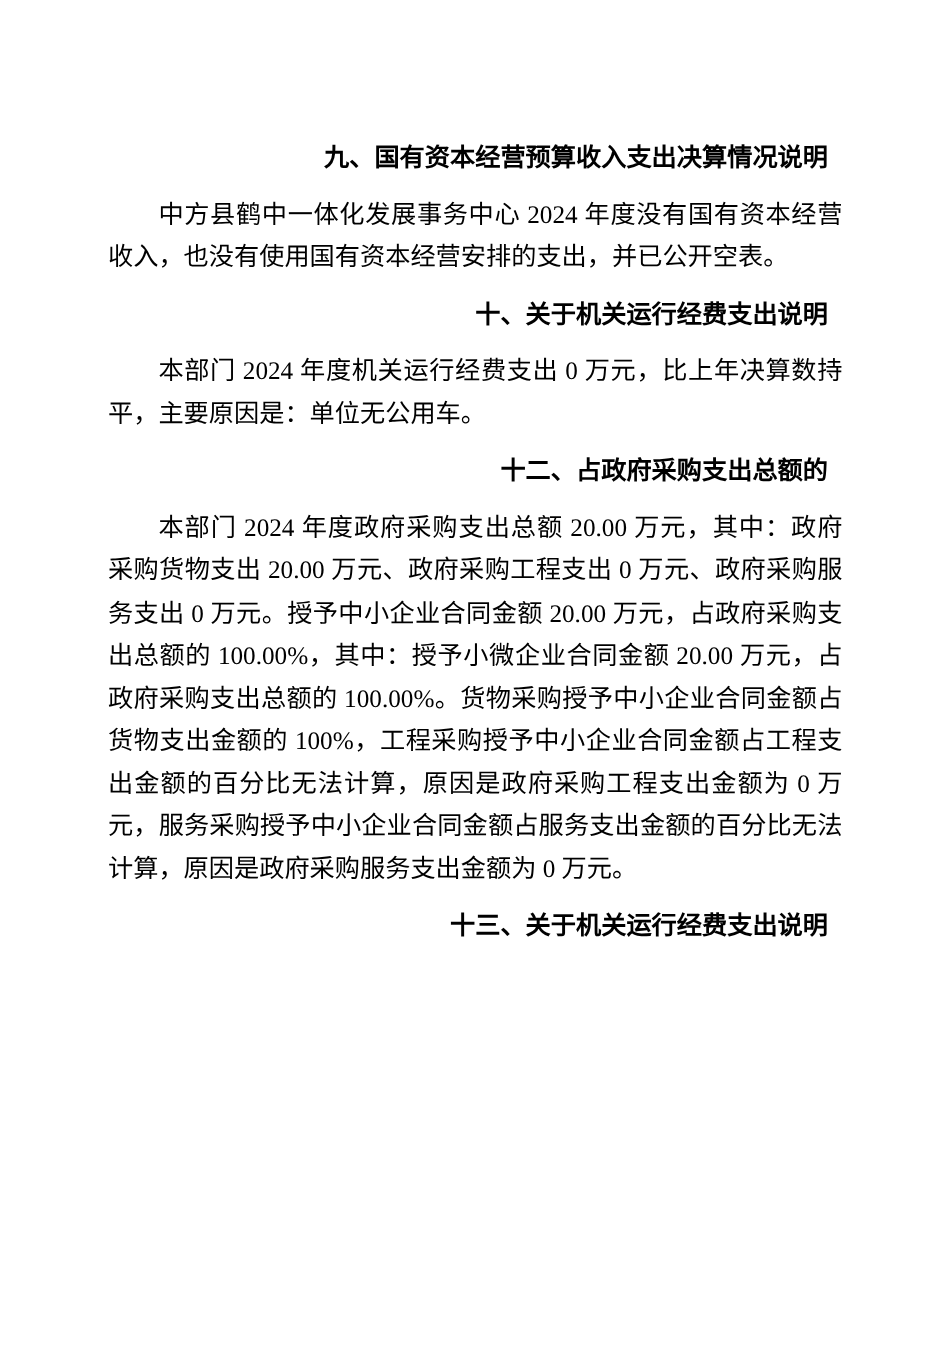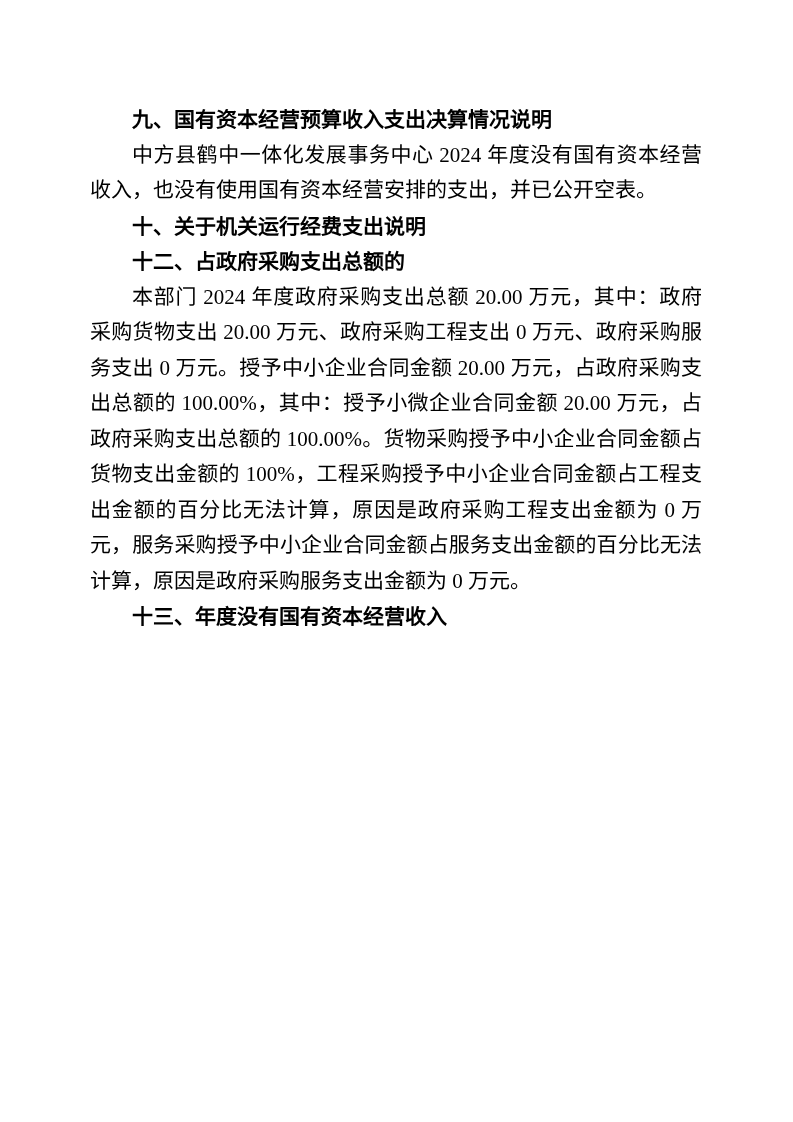--- a/index.html
+++ b/index.html
@@ -20,53 +20,54 @@
     left: 90px;
     top: 102px;
     width: 612px;
     font-family: "Liberation Serif", serif;
     font-size: 21px;
     line-height: 35.5px;
     text-align: justify;
     text-justify: inter-ideograph;
   }
   .sec-heading {
-    margin: 0;
+    margin: 12px;
     font-family: "Liberation Sans", sans-serif;
     font-size: 21px;
     line-height: 35.5px;
     font-weight: 700;
     text-indent: 2em;
-    text-align: left;
+    text-align: right;
   }
   .sec-paragraph {
     margin: 0;
     text-indent: 2em;
     word-break: break-all;
   }
 </style>
 </head>
 <body>
 
 <div class="page">
   <div class="content">
 
     <section>
       <h2 class="sec-heading">九、国有资本经营预算收入支出决算情况说明</h2>
       <p class="sec-paragraph">中方县鹤中一体化发展事务中心 2024 年度没有国有资本经营收入，也没有使用国有资本经营安排的支出，并已公开空表。</p>
     </section>
 
     <section>
       <h2 class="sec-heading">十、关于机关运行经费支出说明</h2>
+      <p class="sec-paragraph">本部门 2024 年度机关运行经费支出 0 万元，比上年决算数持平，主要原因是：单位无公用车。</p>
     </section>
 
 
     <section>
       <h2 class="sec-heading">十二、占政府采购支出总额的</h2>
       <p class="sec-paragraph">本部门 2024 年度政府采购支出总额 20.00 万元，其中：政府采购货物支出 20.00 万元、政府采购工程支出 0 万元、政府采购服务支出 0 万元。授予中小企业合同金额 20.00 万元，占政府采购支出总额的 100.00%，其中：授予小微企业合同金额 20.00 万元，占政府采购支出总额的 100.00%。货物采购授予中小企业合同金额占货物支出金额的 100%，工程采购授予中小企业合同金额占工程支出金额的百分比无法计算，原因是政府采购工程支出金额为 0 万元，服务采购授予中小企业合同金额占服务支出金额的百分比无法计算，原因是政府采购服务支出金额为 0 万元。</p>
     </section>
 
     <section>
-      <h2 class="sec-heading">十三、年度没有国有资本经营收入</h2>
+      <h2 class="sec-heading">十三、关于机关运行经费支出说明</h2>
     </section>
 
   </div>
 </div>
 
 </body></html>

